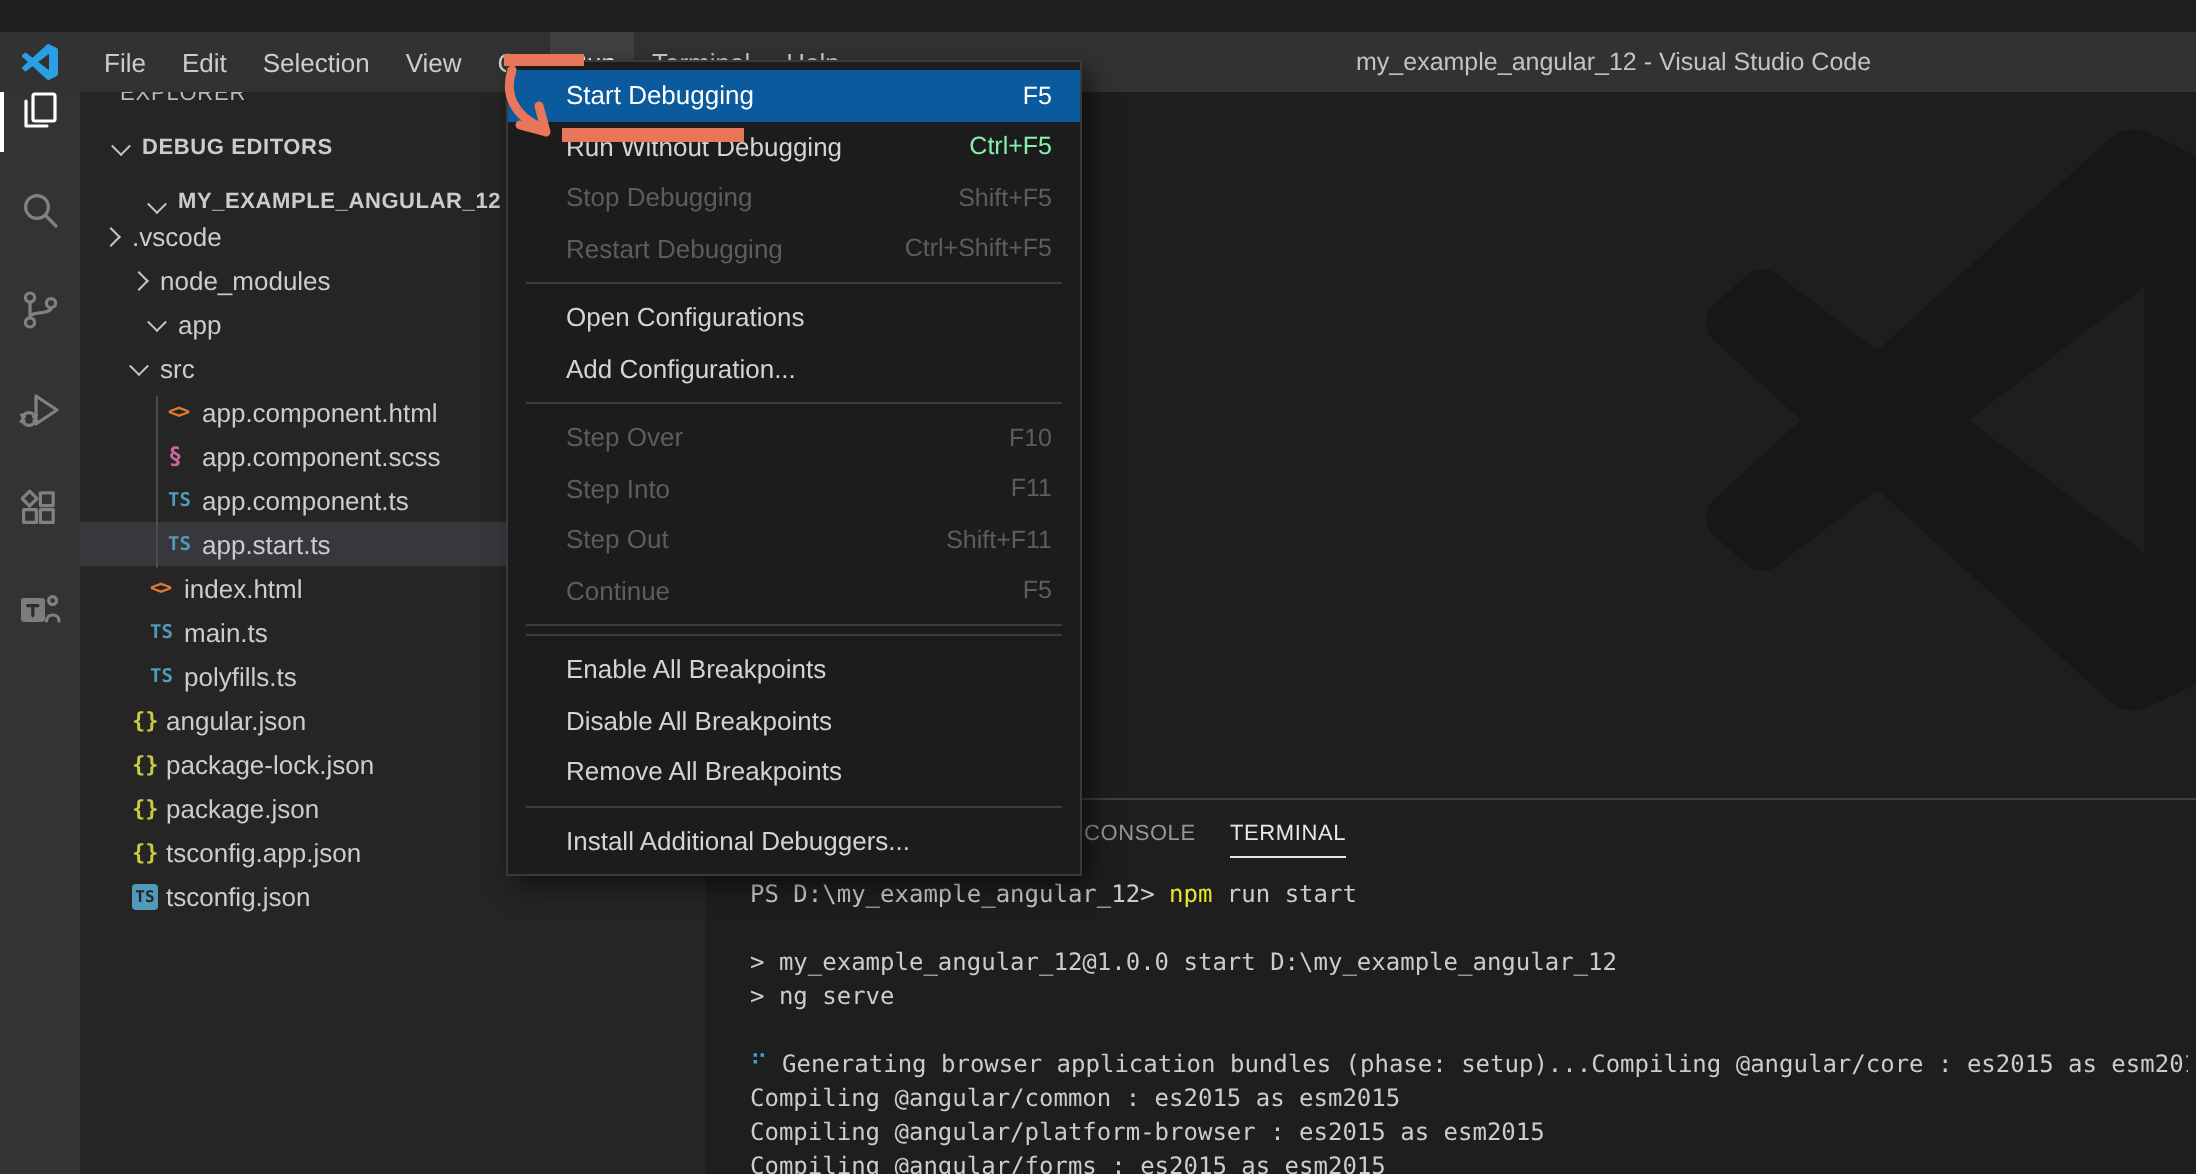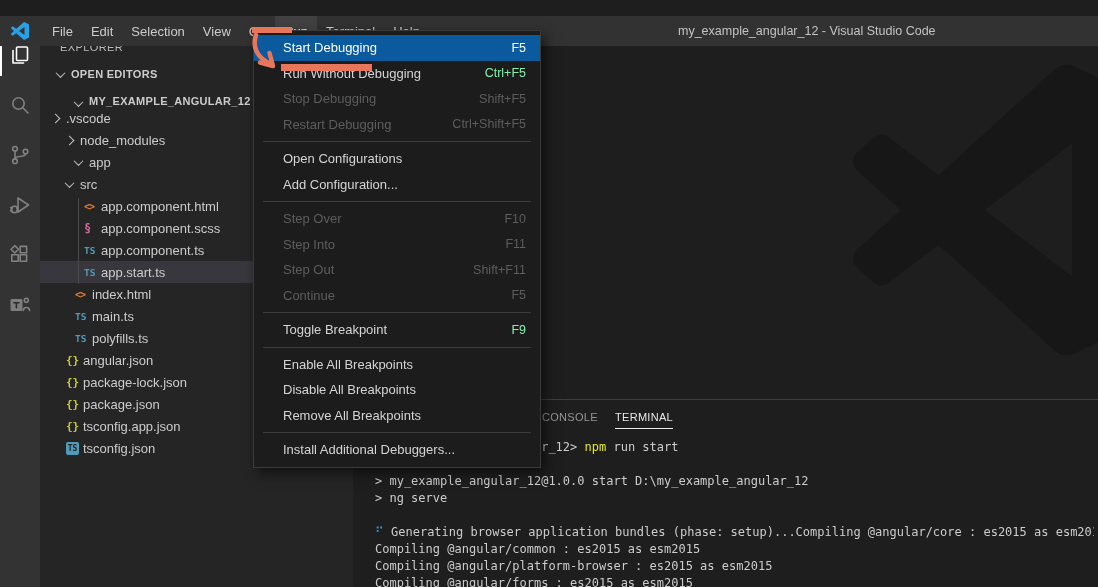--- a/index.html
+++ b/index.html
@@ -159,21 +159,21 @@
           <path d="M15.3 17.5 C15.3 13.5 21.5 13.5 21.5 17.5"></path>
         </svg>
       </div>
     </div>
 
   <div class="sidebar">
     <div class="sidebar-title">EXPLORER</div>
     <div id="file-tree" style="position:relative;">
         <div class="tree-row section" style="padding-left: 17px;">
           <span class="chev down"></span>
-          <span>OPEN EDITORS</span>
+          <span>DEBUG EDITORS</span>
         </div>
         <div class="tree-row section" style="padding-left: 35px; align-items: flex-end;">
           <span class="chev down"></span>
           <span>MY_EXAMPLE_ANGULAR_12</span>
         </div>
         <div class="tree-row" style="padding-left: 12px;">
           <span class="chev right"></span>
           <span>.vscode</span>
         </div>
         <div class="tree-row" style="padding-left: 26px;">
@@ -299,24 +299,20 @@
       </div>
       <div class="menu-item disabled">
         <span class="lbl">Step Out</span>
         <span class="sc">Shift+F11</span>
       </div>
       <div class="menu-item disabled">
         <span class="lbl">Continue</span>
         <span class="sc">F5</span>
       </div>
       <div class="menu-sep"></div>
-      <div class="menu-item">
-        <span class="lbl">Toggle Breakpoint</span>
-        <span class="sc">F9</span>
-      </div>
       <div class="menu-sep"></div>
       <div class="menu-item">
         <span class="lbl">Enable All Breakpoints</span>
       </div>
       <div class="menu-item">
         <span class="lbl">Disable All Breakpoints</span>
       </div>
       <div class="menu-item">
         <span class="lbl">Remove All Breakpoints</span>
       </div>

